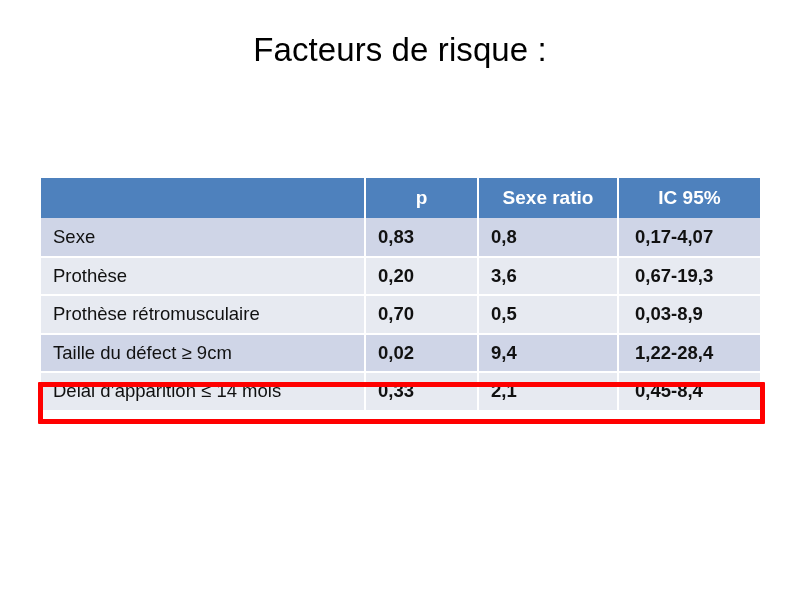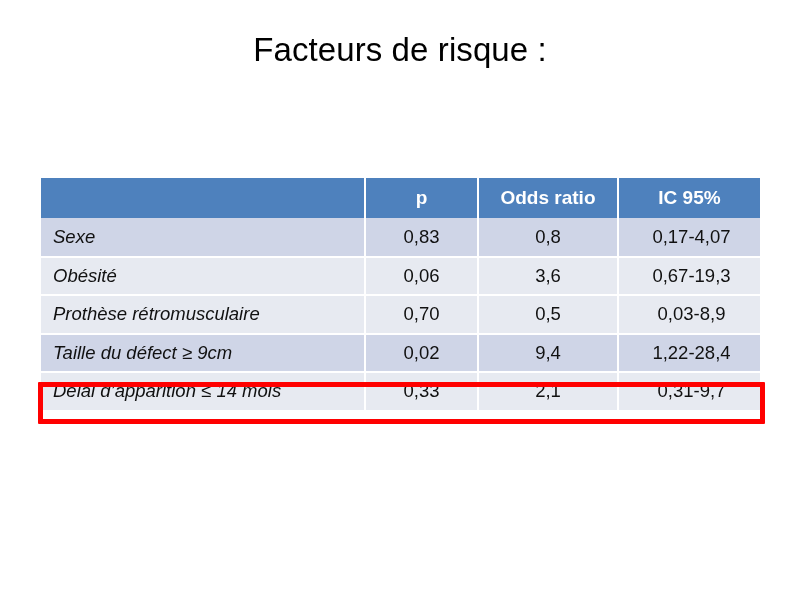--- a/index.html
+++ b/index.html
@@ -78,22 +78,22 @@
     color: #111111;
     height: 38.5px;
     padding: 0 12px;
     vertical-align: middle;
     border-right: 2px solid #FFFFFF;
     border-bottom: 2px solid #FFFFFF;
     box-sizing: border-box;
     white-space: nowrap;
   }
   tbody td:last-child { border-right: none; padding-left: 16px; }
-  tbody td.label-cell { text-align: left; font-style: italic; }
-  tbody td.num-cell { text-align: center; }
+  tbody td.label-cell { text-align: left; }
+  tbody td.num-cell { text-align: left; font-weight: bold; }
 
   tbody tr.shade-dark td { background: #CFD5E7; }
   tbody tr.shade-light td { background: #E7EAF1; }
 
   
   .highlight-box {
     position: absolute;
     left: 38px;
     top: 382px;
     width: 727px;
@@ -118,54 +118,54 @@
       <colgroup>
         <col class="c-label">
         <col class="c-p">
         <col class="c-or">
         <col class="c-ic">
       </colgroup>
       <thead>
         <tr>
           <th class="label-head"></th>
           <th>p</th>
-          <th>Odds ratio</th>
+          <th>Sexe ratio</th>
           <th>IC 95%</th>
         </tr>
       </thead>
       <tbody>
         <tr class="shade-dark">
           <td class="label-cell">Sexe</td>
           <td class="num-cell">0,83</td>
           <td class="num-cell">0,8</td>
           <td class="num-cell">0,17-4,07</td>
         </tr>
         <tr class="shade-light">
-          <td class="label-cell">Obésité</td>
-          <td class="num-cell">0,06</td>
+          <td class="label-cell">Prothèse</td>
+          <td class="num-cell">0,20</td>
           <td class="num-cell">3,6</td>
           <td class="num-cell">0,67-19,3</td>
         </tr>
         <tr class="shade-light">
           <td class="label-cell">Prothèse rétromusculaire</td>
           <td class="num-cell">0,70</td>
           <td class="num-cell">0,5</td>
           <td class="num-cell">0,03-8,9</td>
         </tr>
         <tr class="shade-dark">
           <td class="label-cell">Taille du défect ≥ 9cm</td>
           <td class="num-cell">0,02</td>
           <td class="num-cell">9,4</td>
           <td class="num-cell">1,22-28,4</td>
         </tr>
         <tr class="shade-light">
           <td class="label-cell">Délai d’apparition ≤ 14 mois</td>
           <td class="num-cell">0,33</td>
           <td class="num-cell">2,1</td>
-          <td class="num-cell">0,31-9,7</td>
+          <td class="num-cell">0,45-8,4</td>
         </tr>
       </tbody>
     </table>
   </div>
 
   <div class="highlight-box"></div>
 
 </div>
 
 </body></html>

